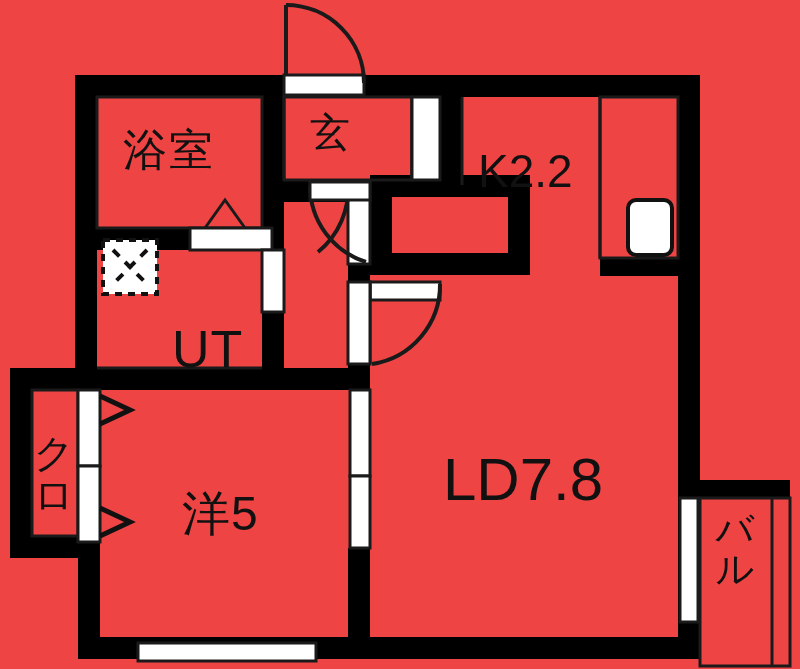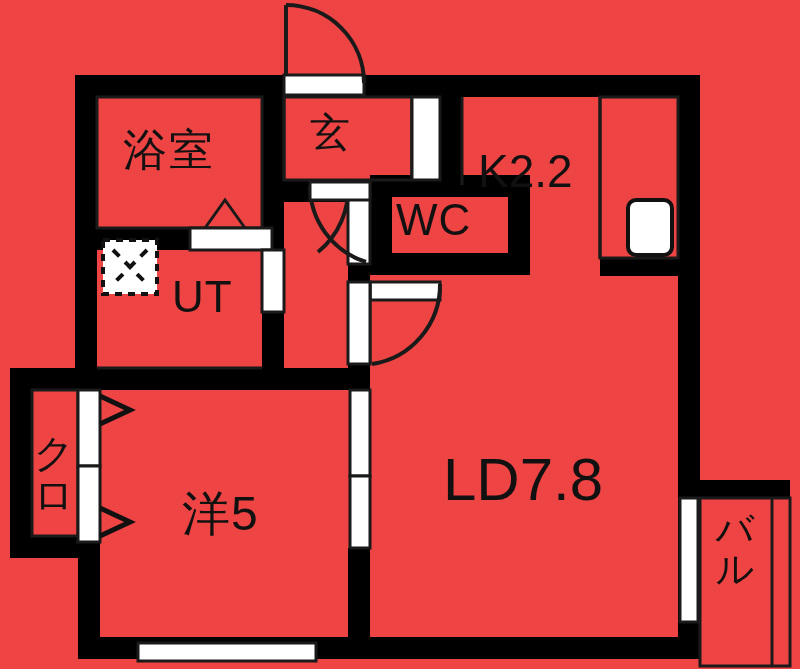--- a/index.html
+++ b/index.html
@@ -26,21 +26,21 @@
   }
   .room-label {
     position: absolute;
     color: #111111;
     font-family: "Liberation Sans", sans-serif;
     white-space: nowrap;
     line-height: 1;
     user-select: none;
   }
   .lbl-bath   { font-size: 44px; letter-spacing: 2px; }
-  .lbl-ut     { font-size: 44px; letter-spacing: 1px; }
+  .lbl-ut     { font-size: 52px; letter-spacing: 1px; margin-top: 48px; }
   .lbl-genkan { font-size: 40px; }
   .lbl-wc     { font-size: 44px; letter-spacing: 1px; }
   .lbl-k      { font-size: 46px; letter-spacing: 0px; }
   .lbl-ld     { font-size: 60px; letter-spacing: 0px; }
   .lbl-yo     { font-size: 48px; letter-spacing: 1px; }
   .lbl-kuro   { font-size: 40px; line-height: 1.05; text-align: center; }
   .lbl-balcony{ font-size: 38px; line-height: 1.05; text-align: center; }
 </style>
 </head>
 <body>
@@ -165,21 +165,20 @@
     </g>
 
   </svg>
 
   <div class="room-label lbl-bath" style="left:123px; top:128px;">浴室</div>
 
   <div class="room-label lbl-ut" style="left:172px; top:275px;">UT</div>
 
   <div class="room-label lbl-genkan" style="left:310px; top:112px;">玄</div>
 
-  <div class="room-label lbl-wc" style="left:396px; top:198px;">WC</div>
 
   <div class="room-label lbl-k" style="left:478px; top:108px;margin-top:40px;">K2.2</div>
 
   <div class="room-label lbl-ld" style="left:443px; top:450px;">LD7.8</div>
 
   <div class="room-label lbl-yo" style="left:182px; top:490px;">洋5</div>
 
   <div class="room-label lbl-kuro" style="left:26px; top:432px; width:56px;">
     <div>ク</div>
     <div>ロ</div>

